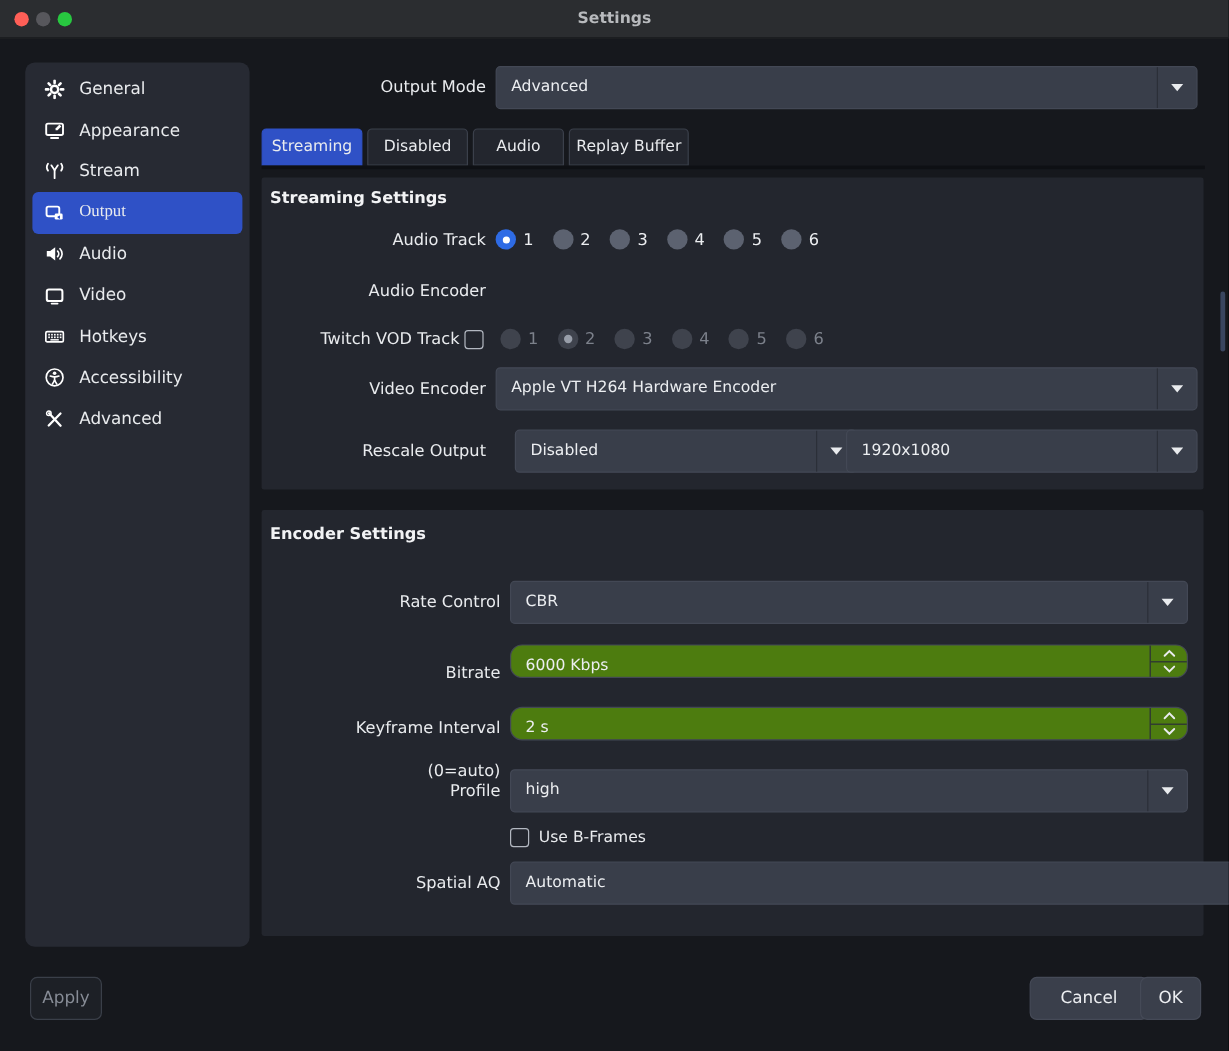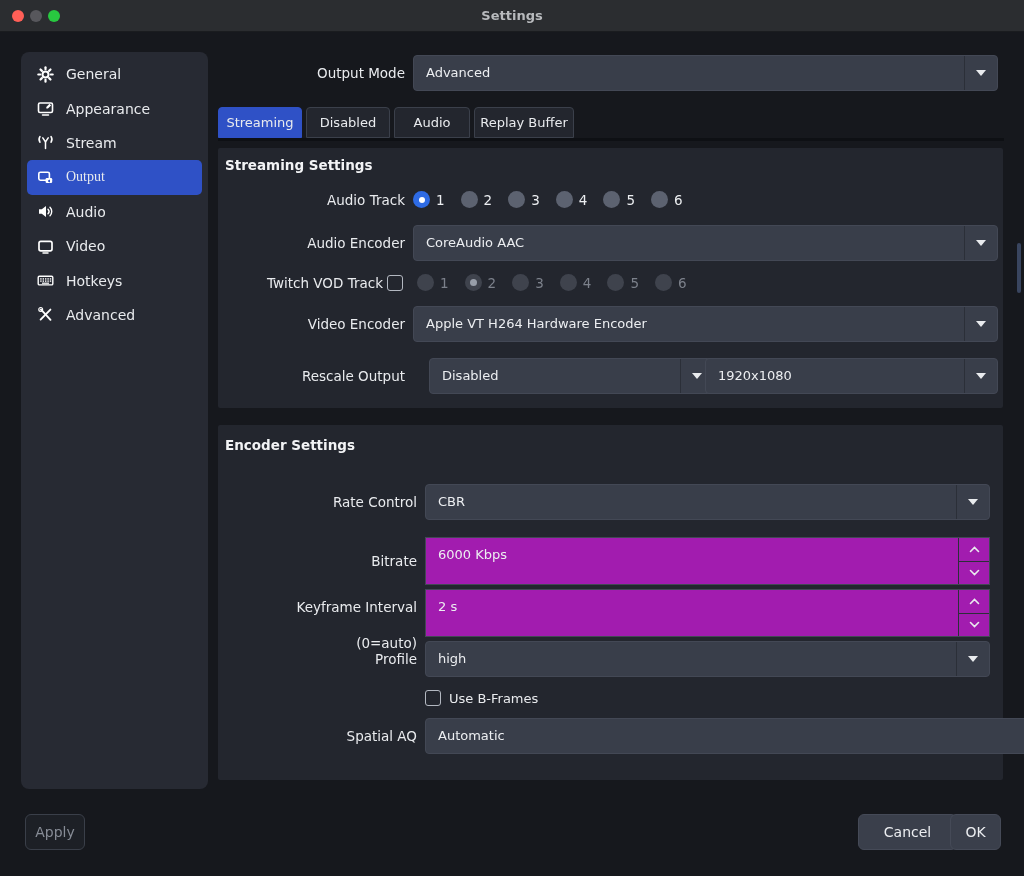--- a/index.html
+++ b/index.html
@@ -24,21 +24,21 @@
   
   .flabel { position:absolute; text-align:right; font-size:13.5px; color:#e9ebee; }
   .lh36 { height:36px; line-height:36px; }
   .lh20 { height:20px; line-height:20px; }
 
   .dd { position:absolute; height:36px; background:#393e4a; border:1px solid #434855; border-radius:4px; display:flex; align-items:stretch; cursor:default; }
   .dd .value { flex:1; padding-left:12px; line-height:34px; font-size:13px; color:#eceef1; white-space:nowrap; overflow:hidden; }
   .dd .arrowbox { width:33px; display:flex; align-items:center; justify-content:center; border-left:1px solid #2b2f38; }
   .caret { width:0; height:0; border-left:5px solid transparent; border-right:5px solid transparent; border-top:6px solid #e9ebee; }
 
-  .spin { position:absolute; height:48px; background:#a21caf; border:1px solid #434855; border-radius:0; display:flex; align-items:stretch; }
+  .spin { position:absolute; height:28px; background:#4d7c0f; border:1px solid #434855; border-radius:10px; display:flex; align-items:stretch; }
   .spin .value { flex:1; padding-left:12px; line-height:34px; font-size:13px; color:#eceef1; }
   .spin .btns { width:31px; display:flex; flex-direction:column; border-left:1px solid #2b2f38; }
   .spin .sbtn { flex:1; display:flex; align-items:center; justify-content:center; background:transparent; border:none; cursor:default; }
   .spin .sbtn.up { border-bottom:1px solid #2b2f38; }
   .spin svg { width:11px; height:7px; }
 
   
   .tabs { position:absolute; left:218px; top:107px; height:31px; display:flex; gap:4px; }
   .tab { height:31px; display:flex; align-items:center; justify-content:center; font-size:13px; color:#e9ebee; background:#23262e; border:1px solid #3b404b; border-radius:4px 4px 0 0; cursor:default; }
   .tab.active { background:#2f51c6; border-color:#2f51c6; }
@@ -155,20 +155,33 @@
             <rect x="8" y="8.4" width="1.4" height="1.4"></rect>
             <rect x="10.4" y="8.4" width="1.4" height="1.4"></rect>
             <rect x="12.8" y="8.4" width="1.4" height="1.4"></rect>
             <rect x="5" y="10.6" width="7" height="1.2"></rect>
           </g>
         </svg>
       <span>Hotkeys</span>
     </div>
     <div class="side-item">
       <svg viewBox="0 0 17 17">
+          <circle cx="8.5" cy="8.5" r="7" stroke="#fff" stroke-width="1.4" fill="none"></circle>
+          <circle cx="8.5" cy="5.1" r="1.5" fill="#fff"></circle>
+          <g stroke="#fff" stroke-width="1.4" fill="none" stroke-linecap="round">
+            <path d="M4.9 7.4c2.3.9 4.9.9 7.2 0"></path>
+            <path d="M8.5 8v3"></path>
+            <path d="M8.5 11l-1.9 3.1"></path>
+            <path d="M8.5 11l1.9 3.1"></path>
+          </g>
+        </svg>
+      <span>Accessibility</span>
+    </div>
+    <div class="side-item">
+      <svg viewBox="0 0 17 17">
           <g stroke="#fff" stroke-width="1.9" stroke-linecap="round">
             <path d="M3.6 13.6L13.4 3.6"></path>
             <path d="M3.9 3.4l9.6 10.4"></path>
           </g>
           <circle cx="3.7" cy="3.4" r="1.9" stroke="#fff" stroke-width="1.2" fill="none"></circle>
         </svg>
       <span>Advanced</span>
     </div>
   </nav>
 
@@ -223,26 +236,20 @@
         <span class="radio"></span>
         <span class="rnum">5</span>
       </span>
     <span class="runit">
         <span class="radio"></span>
         <span class="rnum">6</span>
       </span>
   </div>
 
   <div class="flabel lh36" style="left:225px;top:225px;width:180px;">Audio Encoder</div>
-  <div class="dd" style="left:413px;top:225px;width:585px;">
-    <span class="value">CoreAudio AAC</span>
-    <span class="arrowbox">
-        <span class="caret"></span>
-      </span>
-  </div>
 
   <div class="flabel lh20" style="left:203px;top:273px;width:180px;">Twitch VOD Track</div>
   <span class="checkbox" style="left:387px;top:275px;"></span>
   <div class="radiorow" style="left:417px;top:274px;">
     <span class="runit">
         <span class="radio disabled"></span>
         <span class="rnum dim">1</span>
       </span>
     <span class="runit">
         <span class="radio disabled">

